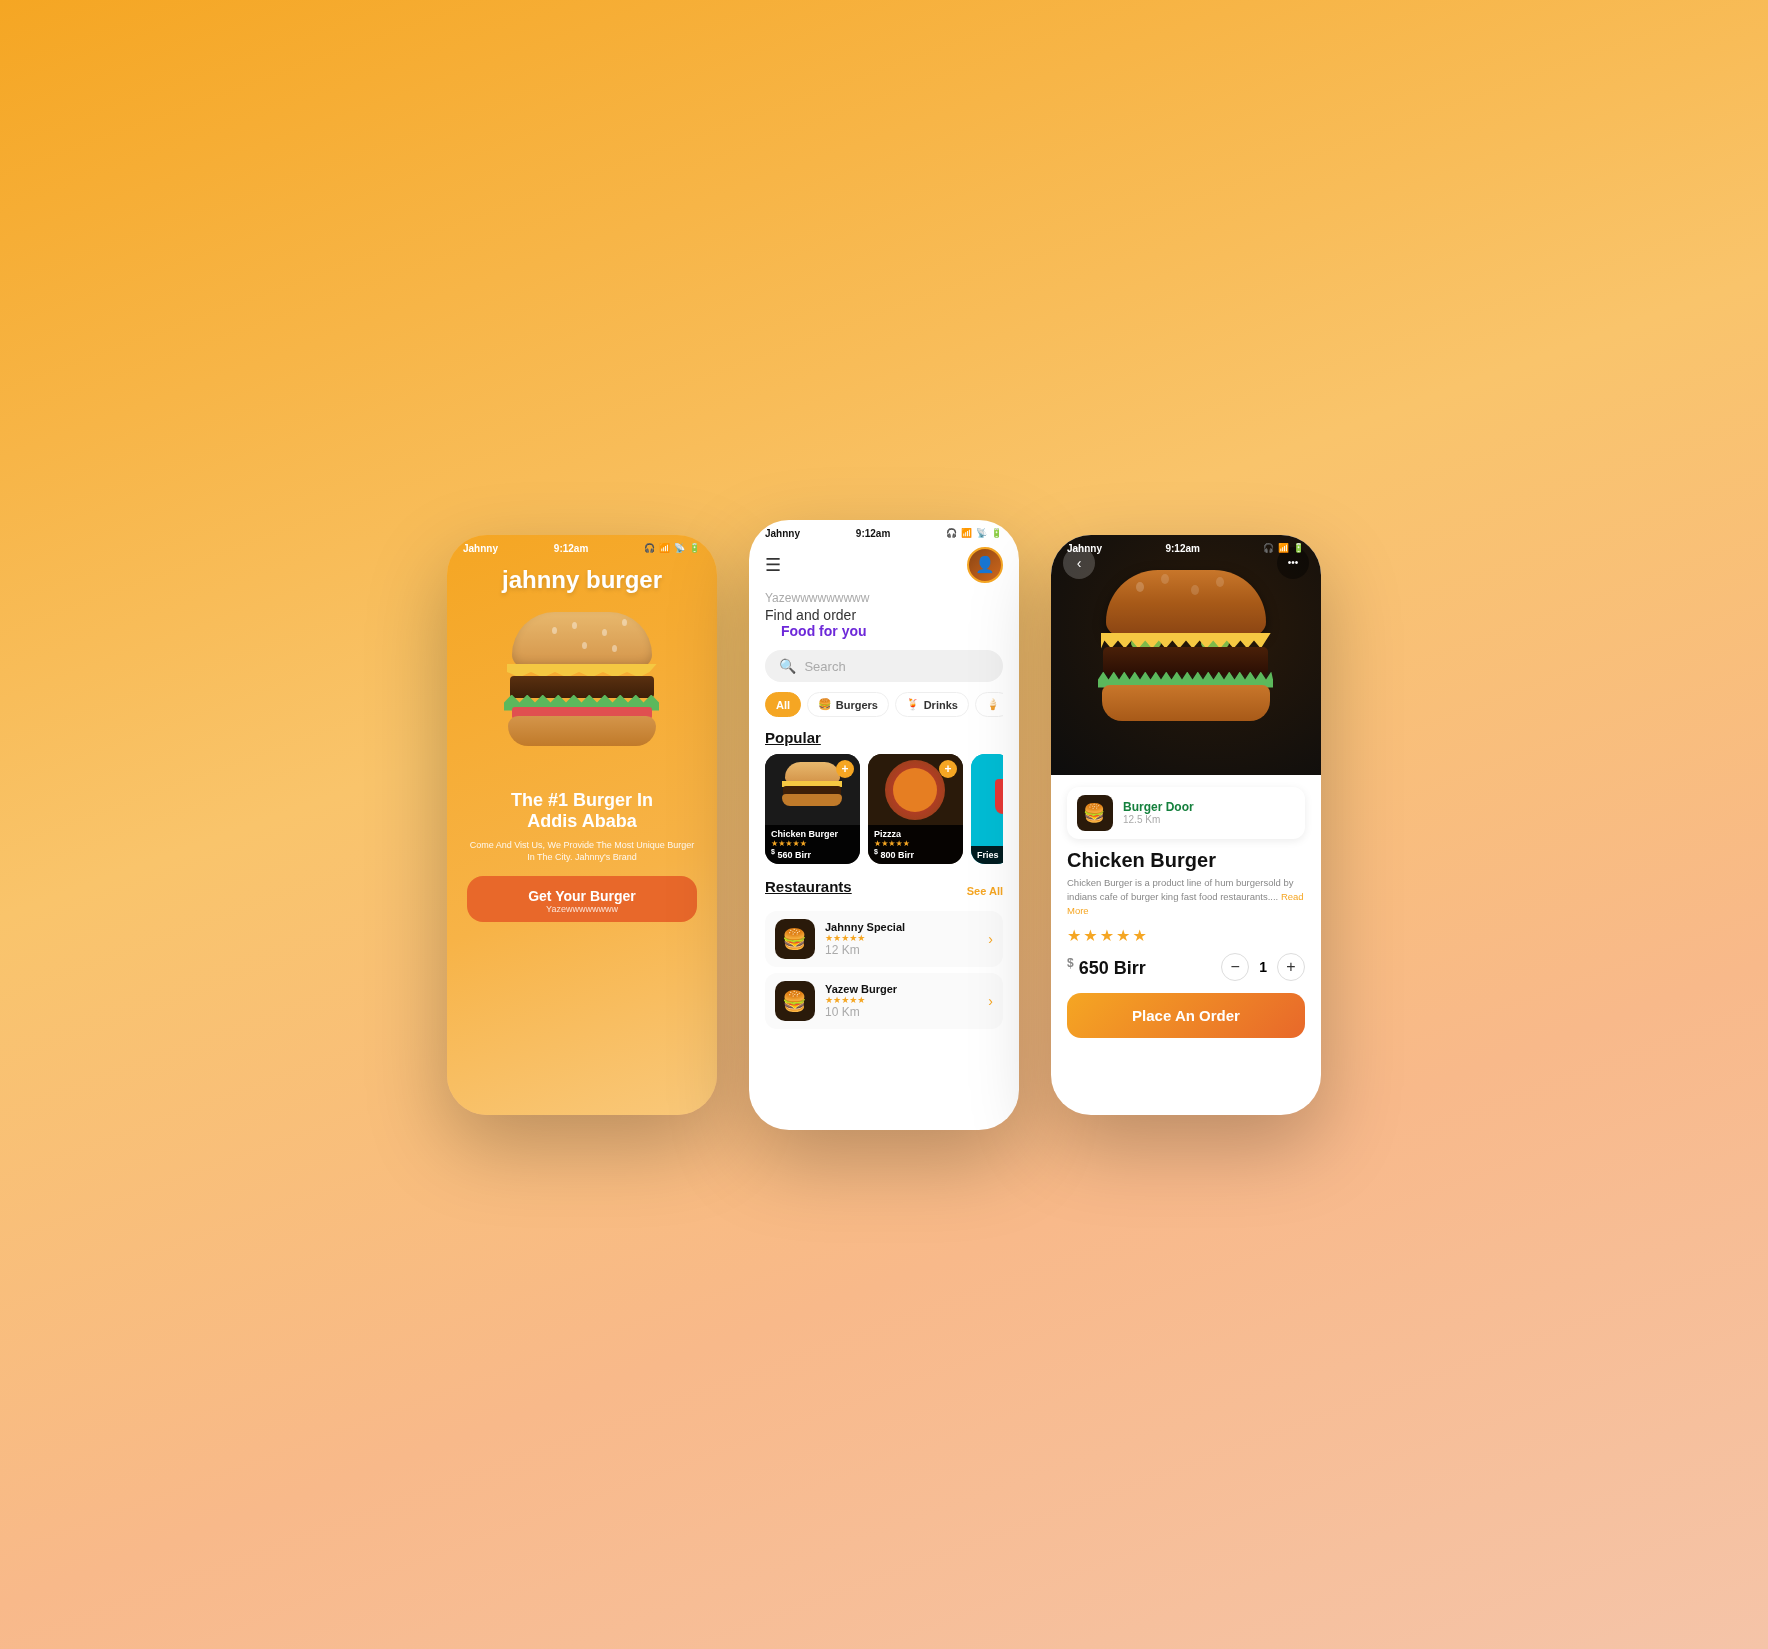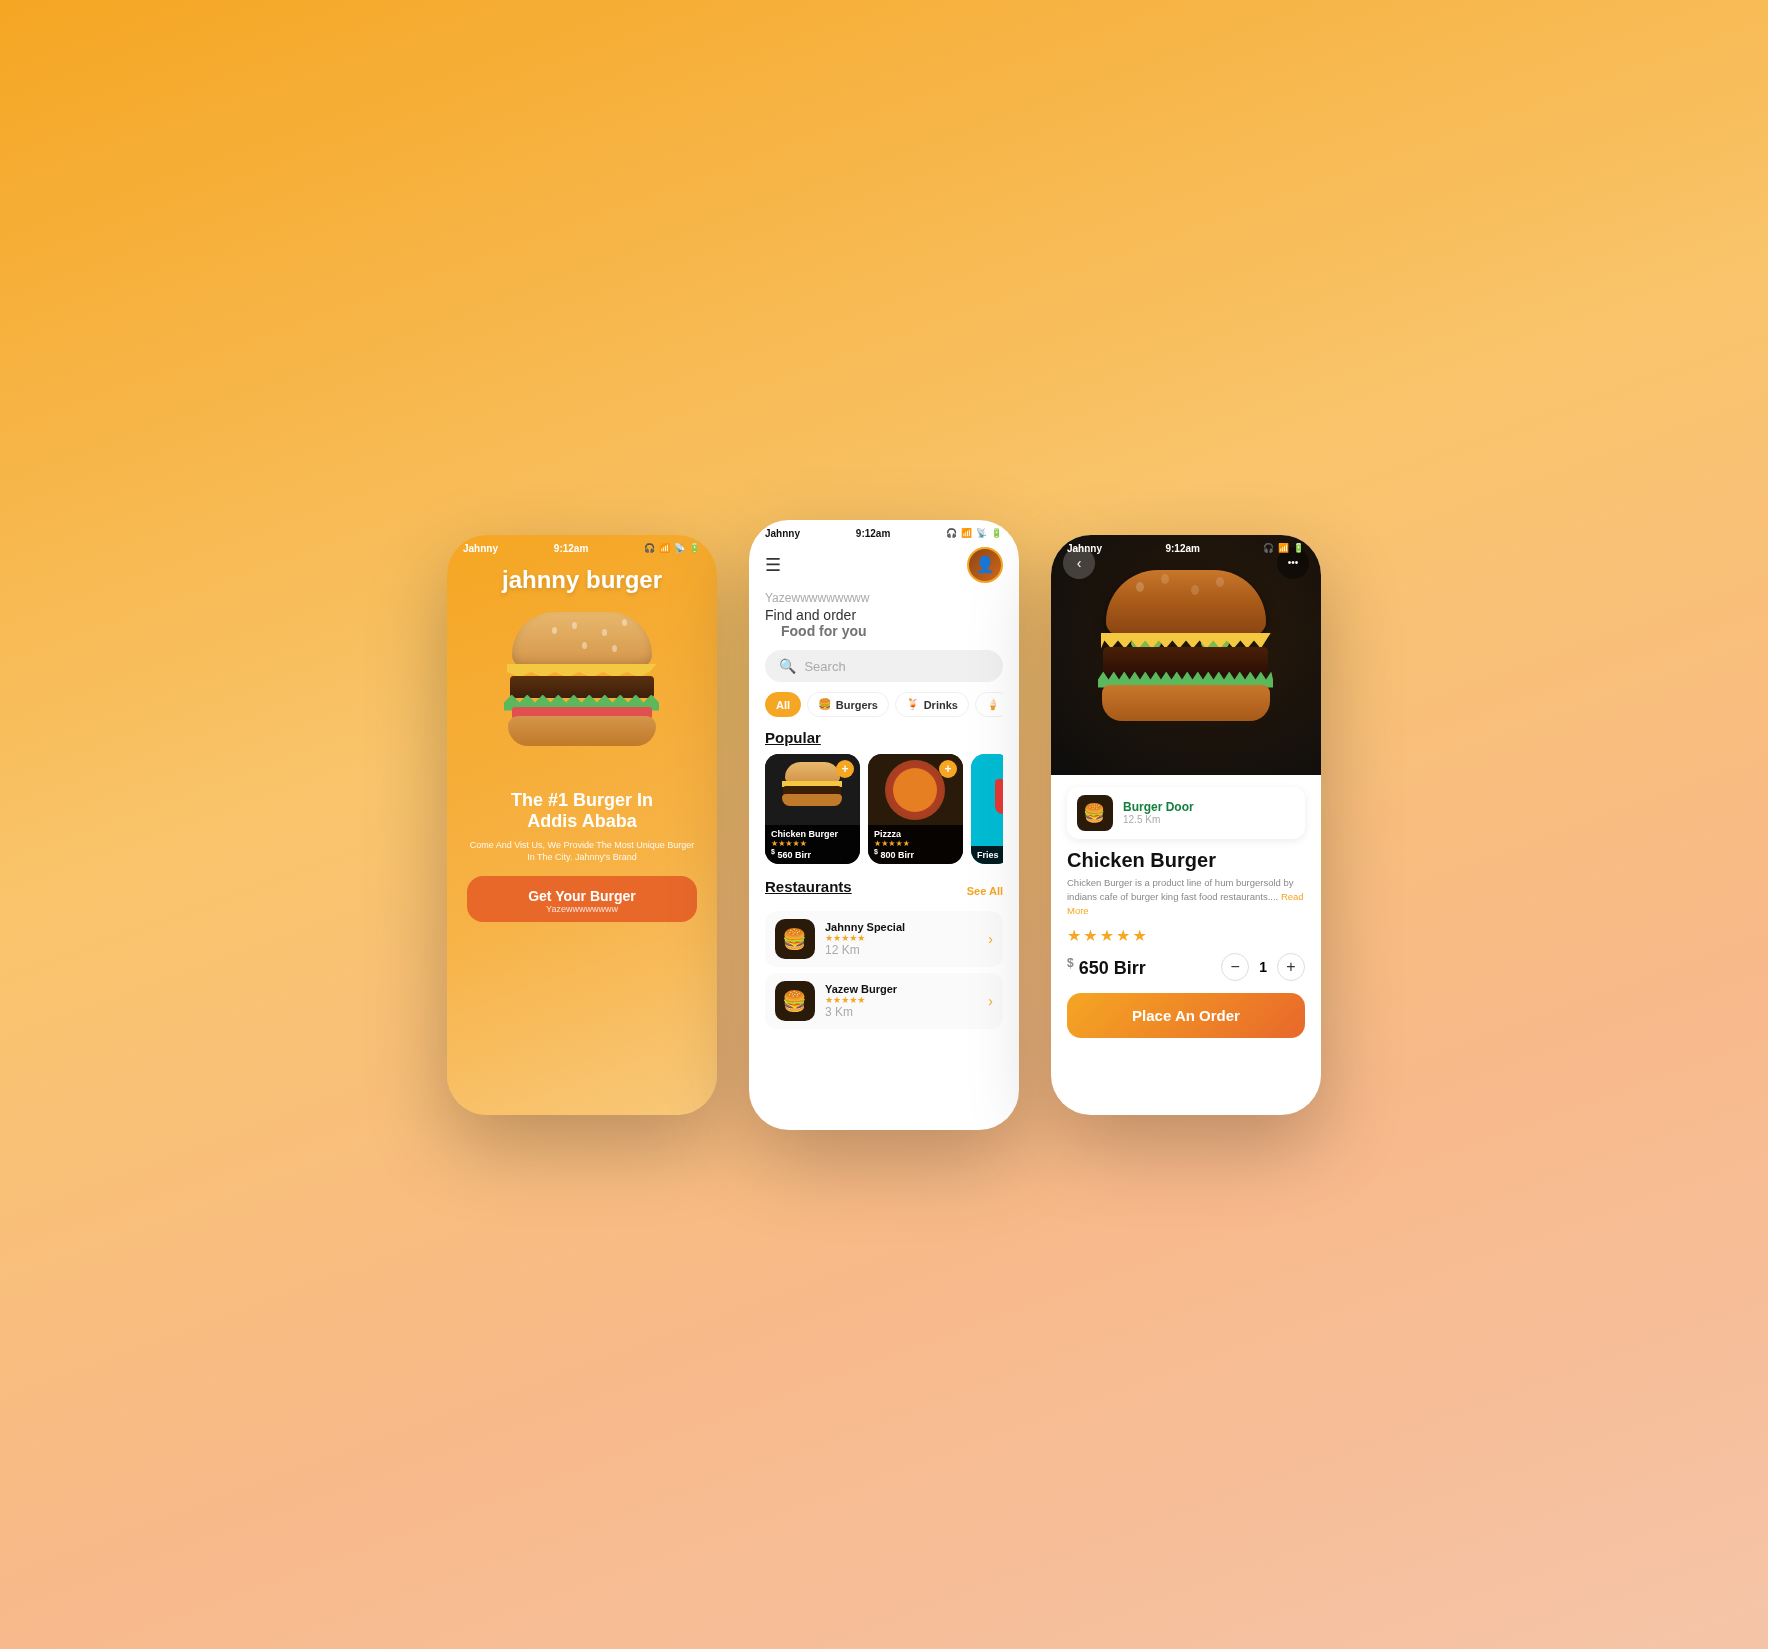--- a/index.html
+++ b/index.html
@@ -205,21 +205,21 @@
     .greeting-text {
       font-size: 12px;
       color: #aaa;
       margin-bottom: 2px;
     }
     .find-order {
       font-size: 14px;
       color: #333;
       line-height: 1.2;
     }
-    .find-order strong { font-weight: 800; color: #737373; padding-left: 16px; }
+    .find-order strong { font-weight: 800; color: #6d28d9; padding-left: 16px; }
     .search-bar {
       display: flex;
       align-items: center;
       background: #f0f0f0;
       border-radius: 24px;
       padding: 8px 14px;
       margin: 10px 0;
       gap: 8px;
     }
     .search-icon-span { color: #aaa; font-size: 14px; }
@@ -726,21 +726,21 @@
         </div>
         <span class="rest-arrow">›</span>
       </div>
       <div class="restaurant-item">
         <div class="rest-img">
           <span style="font-size:20px;">🍔</span>
         </div>
         <div class="rest-info">
           <div class="rest-name">Yazew Burger</div>
           <div class="rest-stars">★★★★★</div>
-          <div class="rest-dist">3 Km</div>
+          <div class="rest-dist">10 Km</div>
         </div>
         <span class="rest-arrow">›</span>
       </div>
     </div>
   </div>
 
   <div class="phone phone-3">
     <div class="status-bar dark" style="position:absolute;top:0;left:0;right:0;z-index:10;background:transparent;">
       <span style="color:#fff;">Jahnny</span>
       <span style="color:#fff;">9:12am</span>

